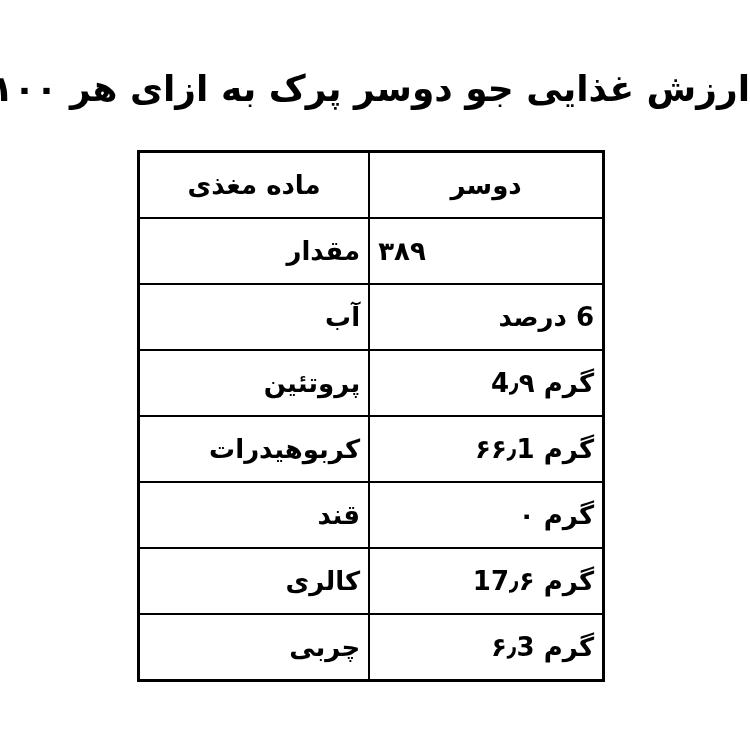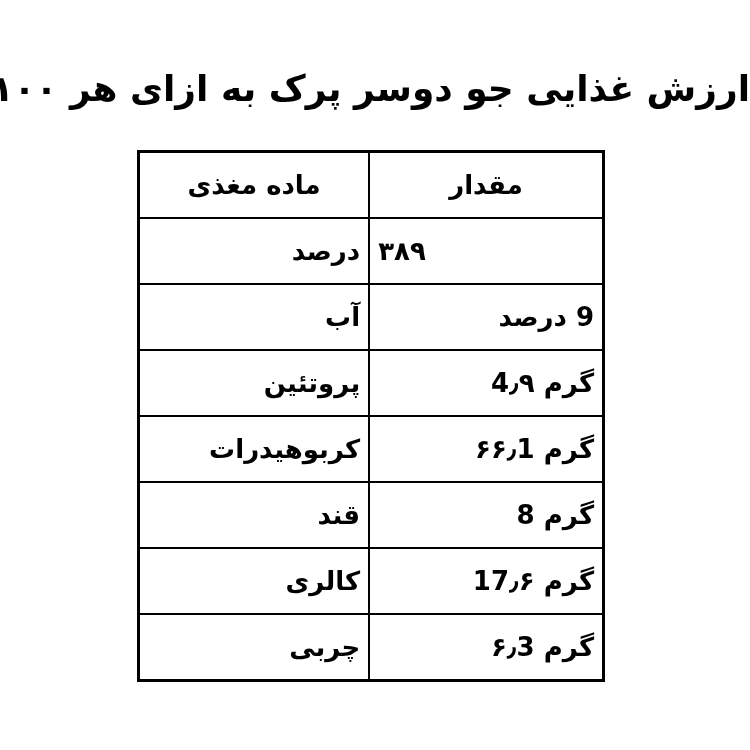--- a/index.html
+++ b/index.html
@@ -63,43 +63,43 @@
 <div class="page-title">ارزش غذایی جو دوسر پرک به ازای هر ۱۰۰ گرم</div>
 
 <div class="nutrition-table-wrap">
   <table class="nutrition" dir="rtl">
     <colgroup>
       <col class="amount-col">
       <col class="nutrient-col">
     </colgroup>
     <thead>
       <tr>
-        <th>مقدار</th>
+        <th>دوسر</th>
         <th>ماده مغذی</th>
       </tr>
     </thead>
     <tbody>
       <tr>
         <td>۳۸۹</td>
-        <td>درصد</td>
+        <td>مقدار</td>
       </tr>
       <tr>
-        <td>9 درصد</td>
+        <td>6 درصد</td>
         <td>آب</td>
       </tr>
       <tr>
         <td>گرم 4٫۹</td>
         <td>پروتئین</td>
       </tr>
       <tr>
         <td>گرم ۶۶٫1</td>
         <td>کربوهیدرات</td>
       </tr>
       <tr>
-        <td>گرم 8</td>
+        <td>گرم ۰</td>
         <td>قند</td>
       </tr>
       <tr>
         <td>گرم 17٫۶</td>
         <td>کالری</td>
       </tr>
       <tr>
         <td>گرم ۶٫3</td>
         <td>چربی</td>
       </tr>

